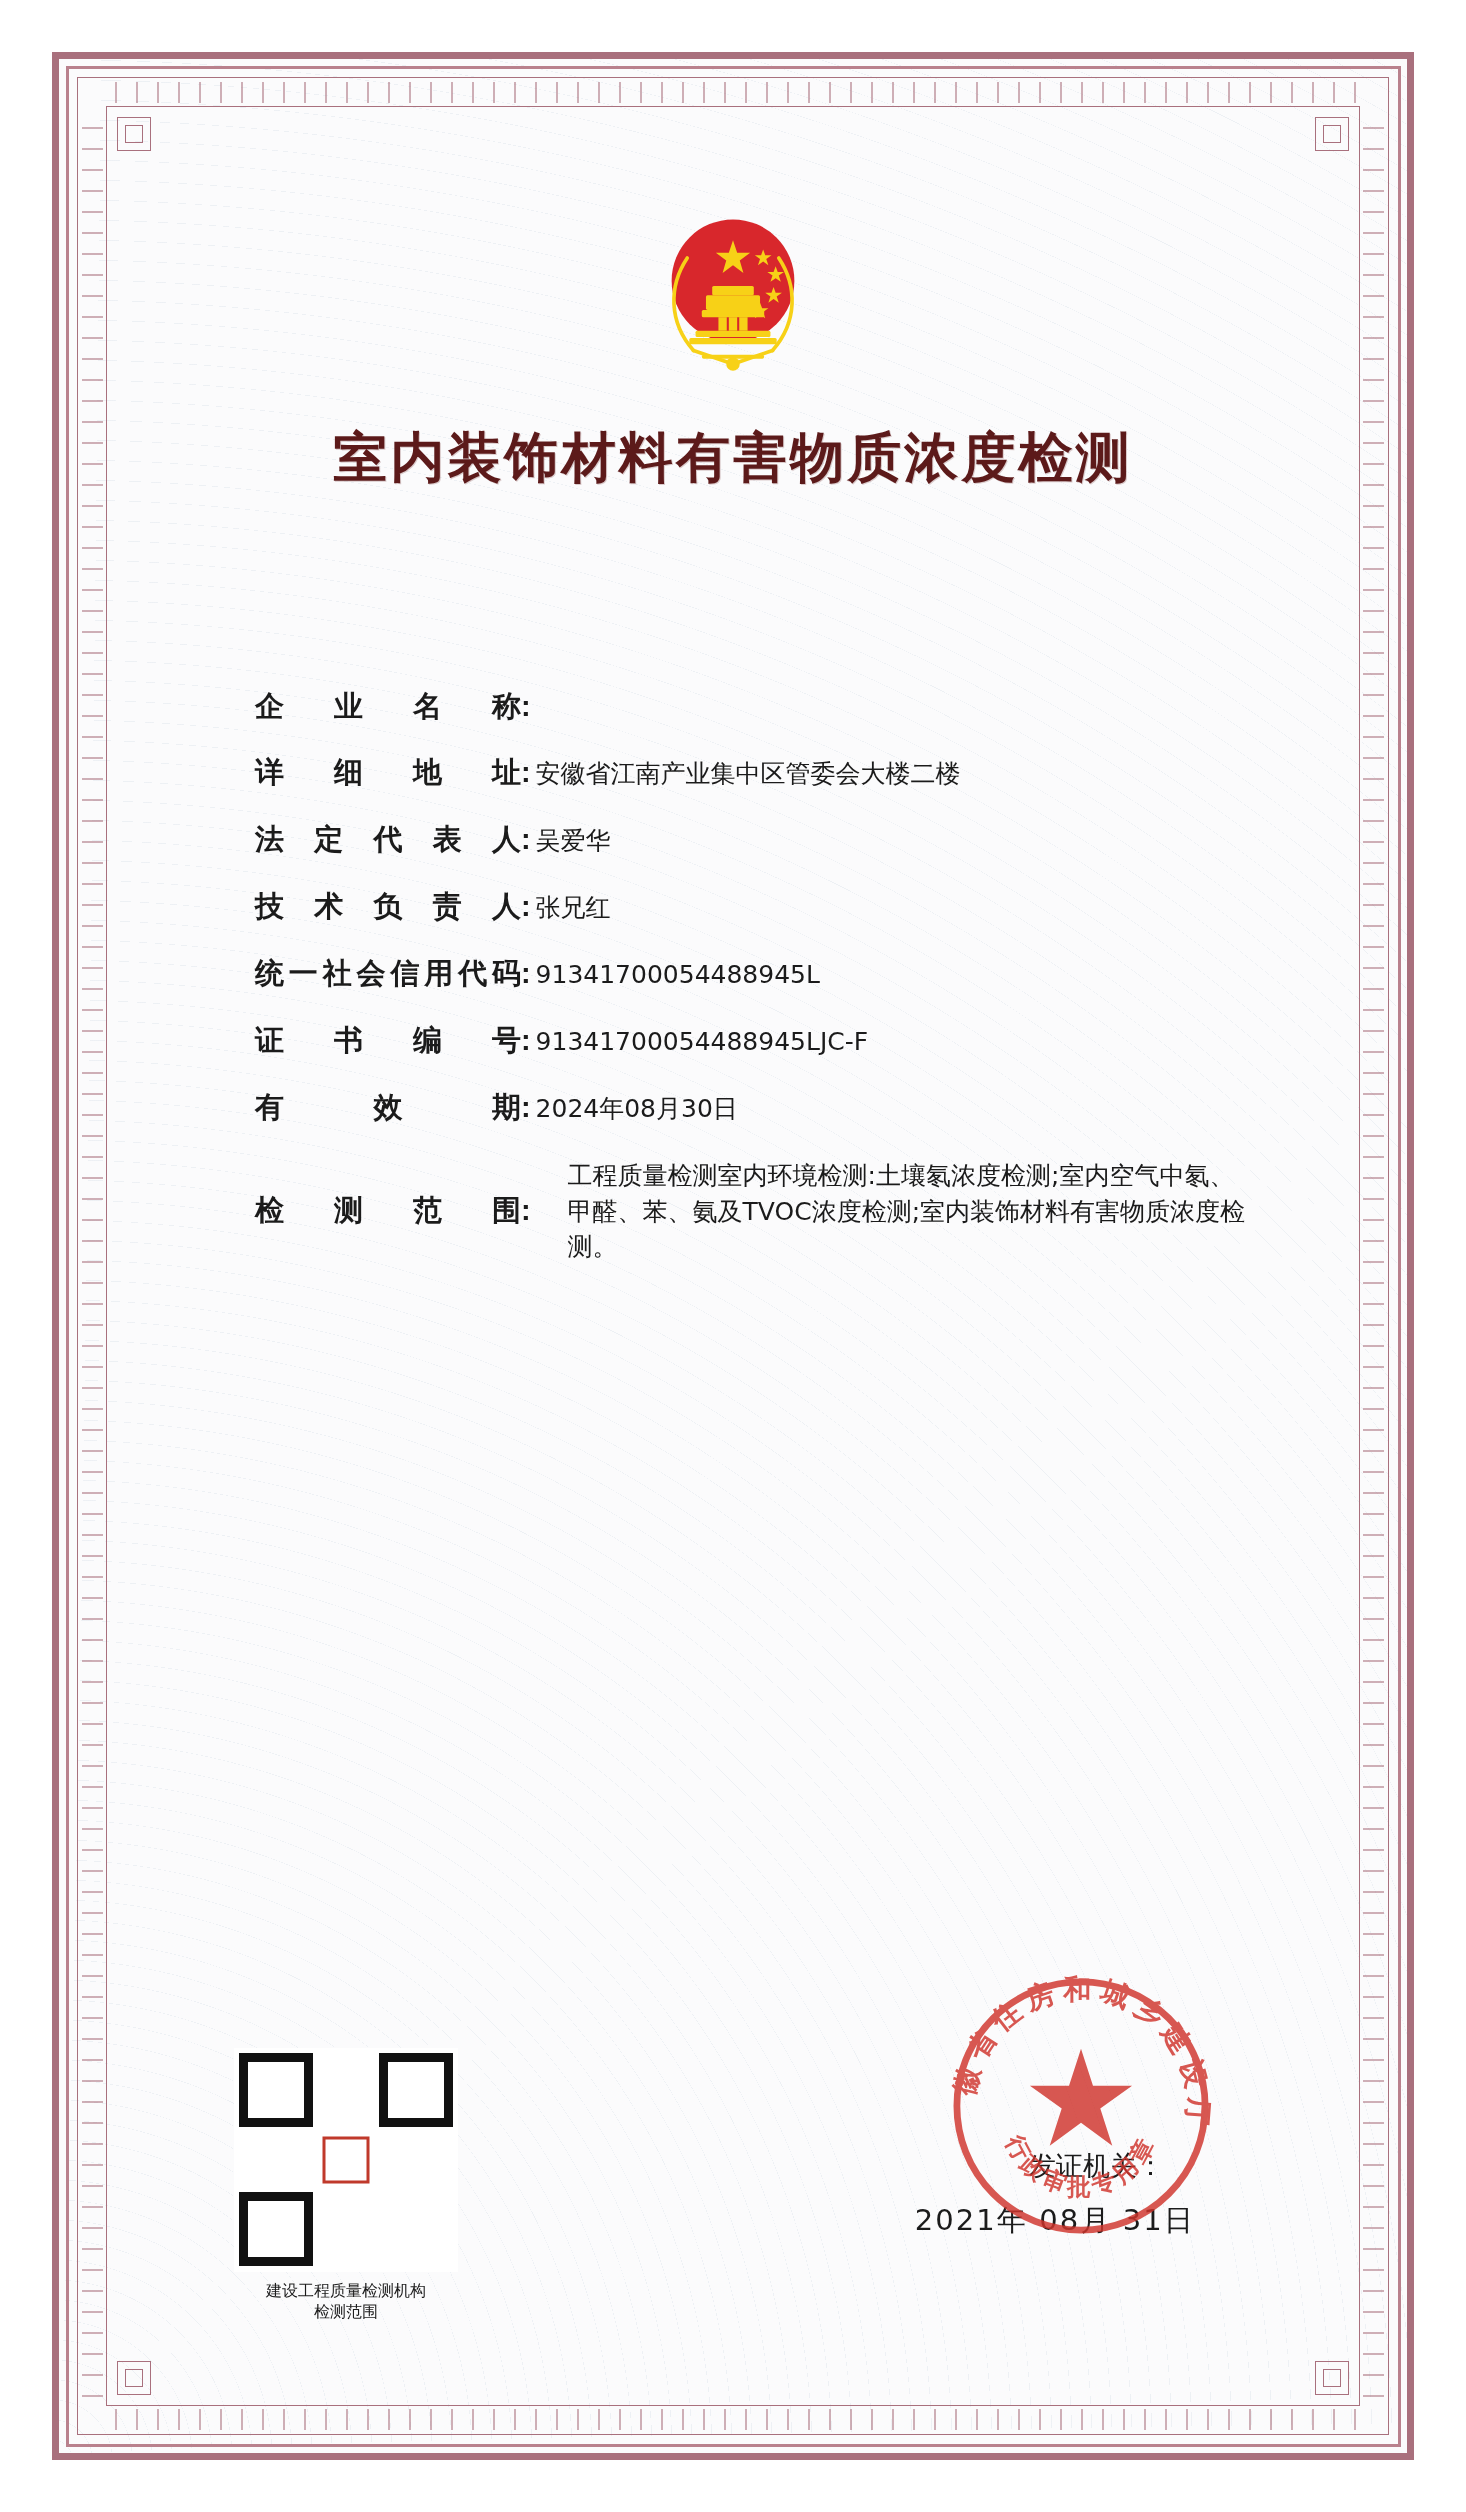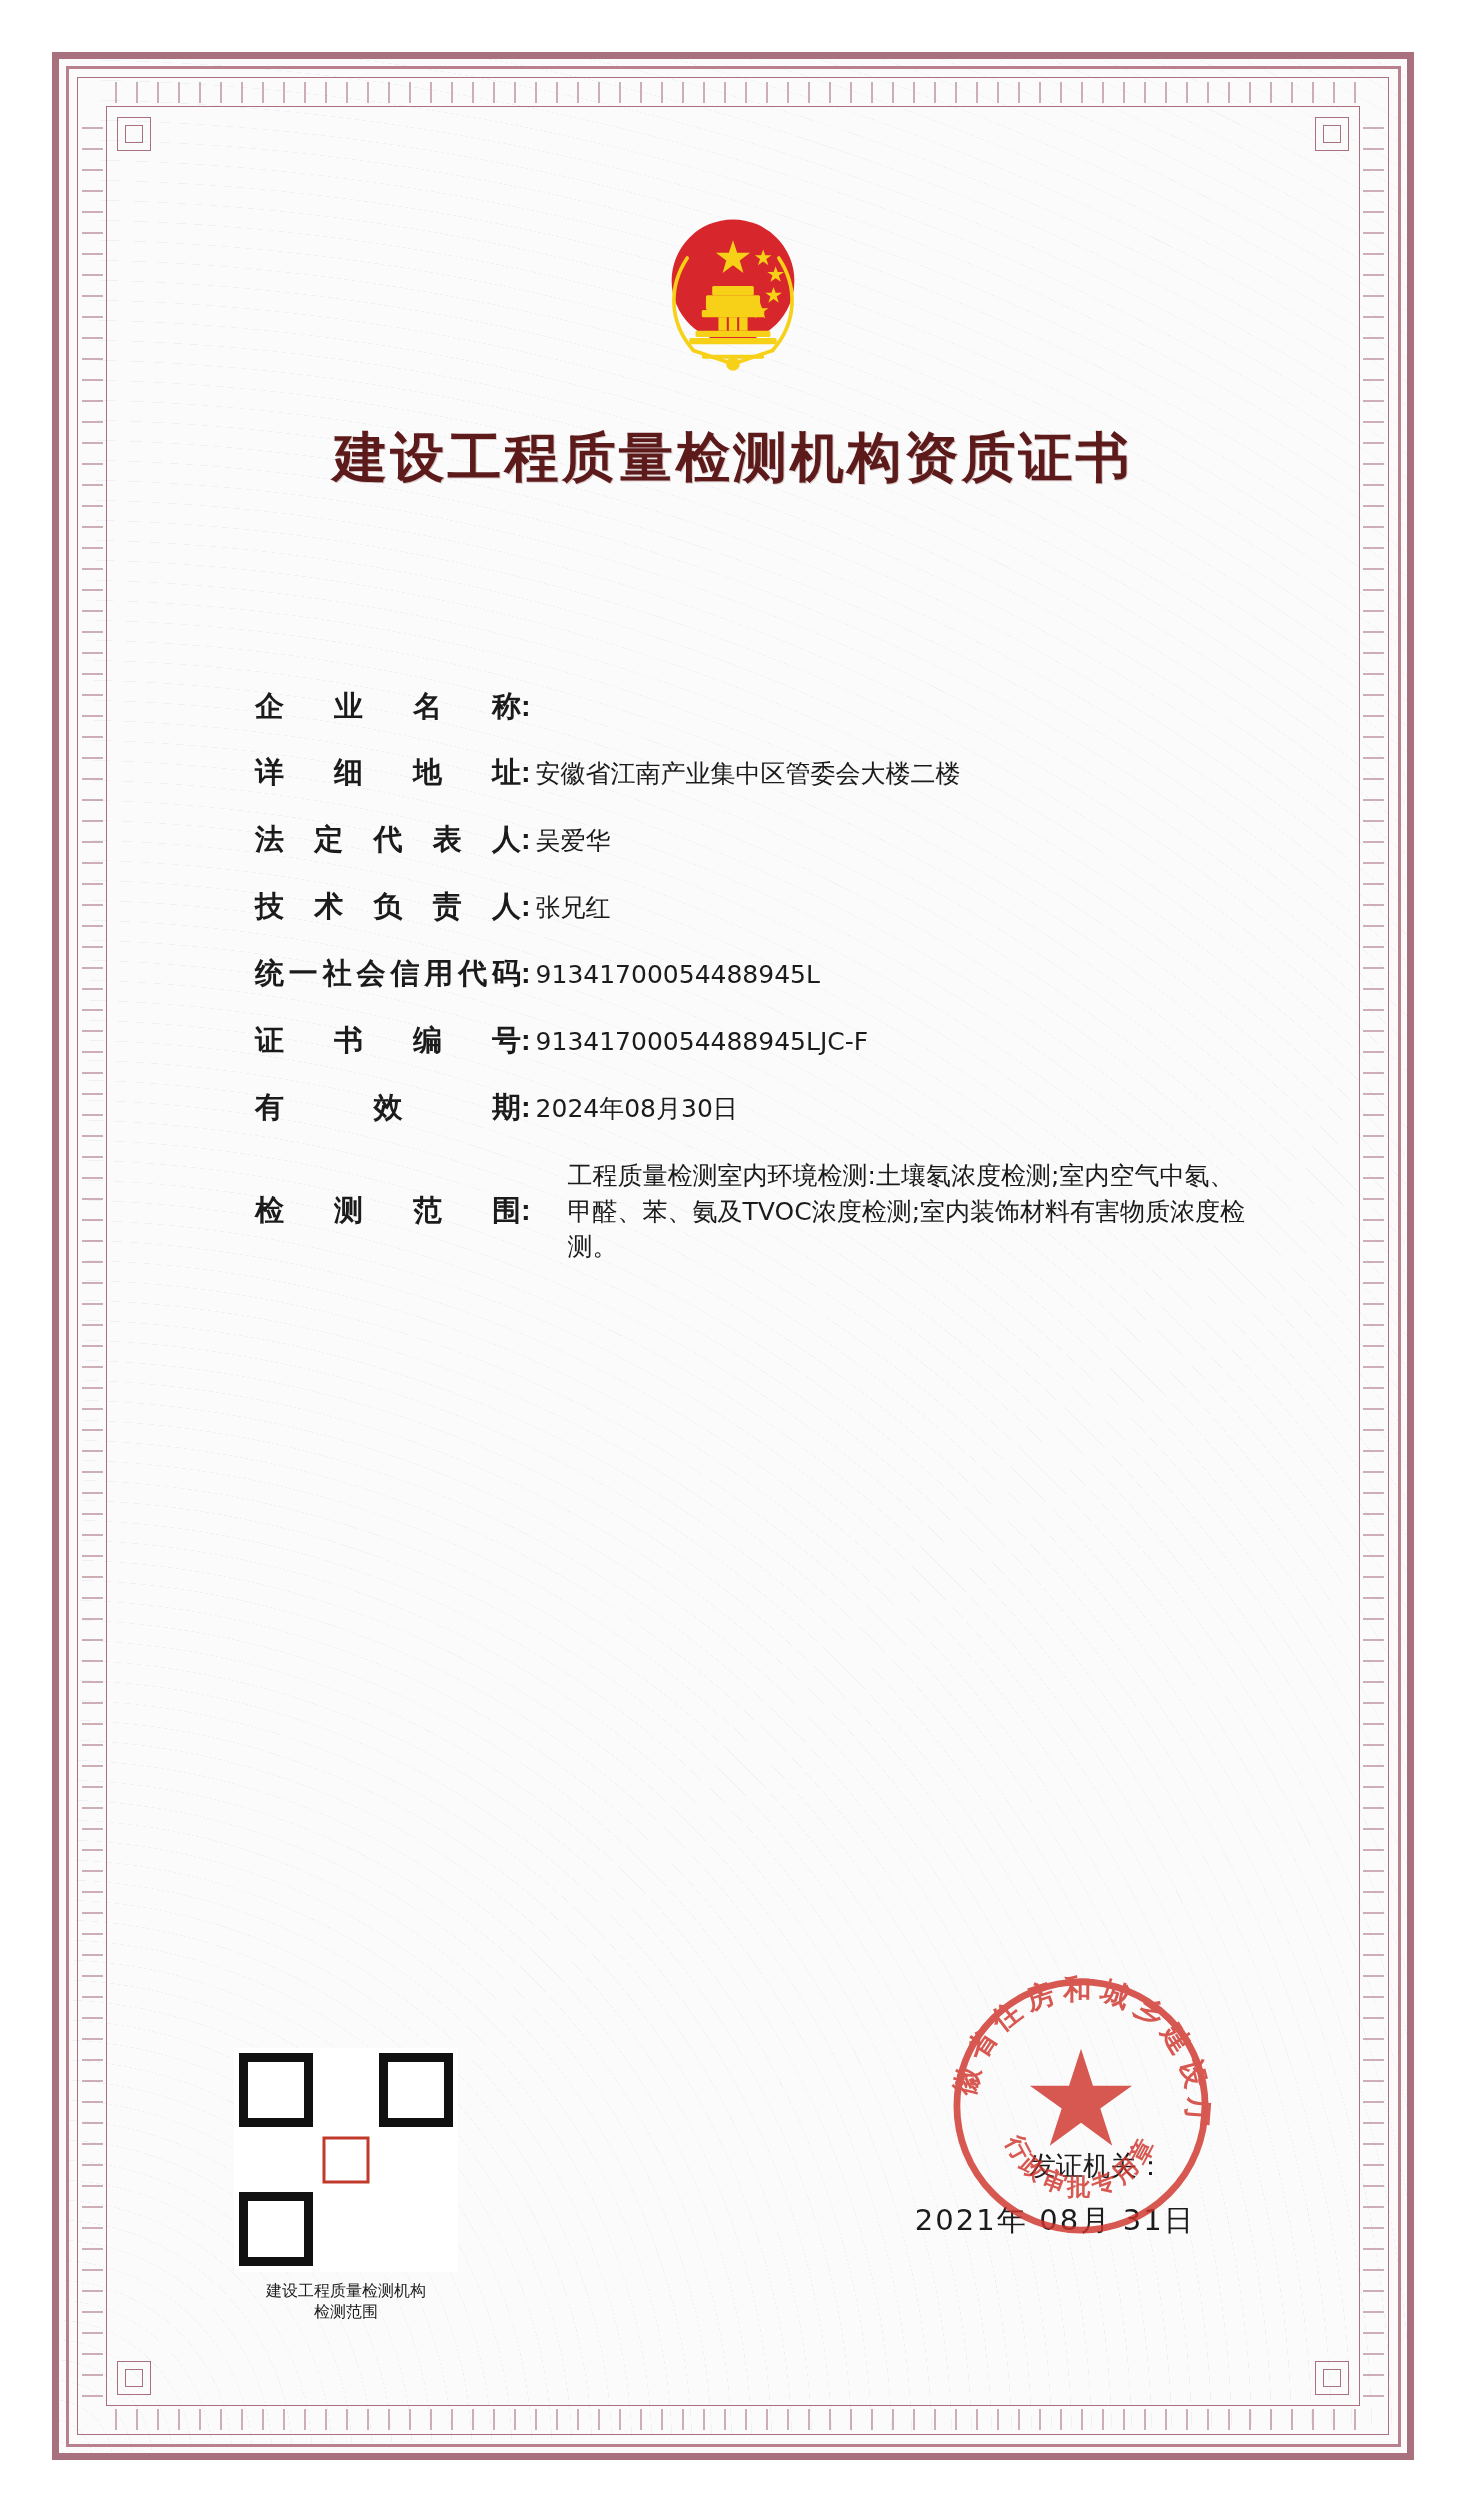--- a/index.html
+++ b/index.html
@@ -298,21 +298,21 @@
         <path d="M92 96 C56 150 56 220 104 274"></path>
         <path d="M268 96 C304 150 304 220 256 274"></path>
         <path d="M104 274 L180 300 L256 274"></path>
       </g>
       <g fill="#f7d117">
         <circle cx="180" cy="300" r="13"></circle>
         <rect x="120" y="282" width="120" height="8" rx="4"></rect>
       </g>
     </svg>
 
-    <div class="title">建设工程质量检测机构资质证书</div>
+    <div class="title">室内装饰材料有害物质浓度检测</div>
 
     <div class="fields">
 
       <div class="field-row">
         <div class="field-label">企业名称</div>
         <div class="field-colon">:</div>
       </div>
 
       <div class="field-row">
         <div class="field-label">详细地址</div>

